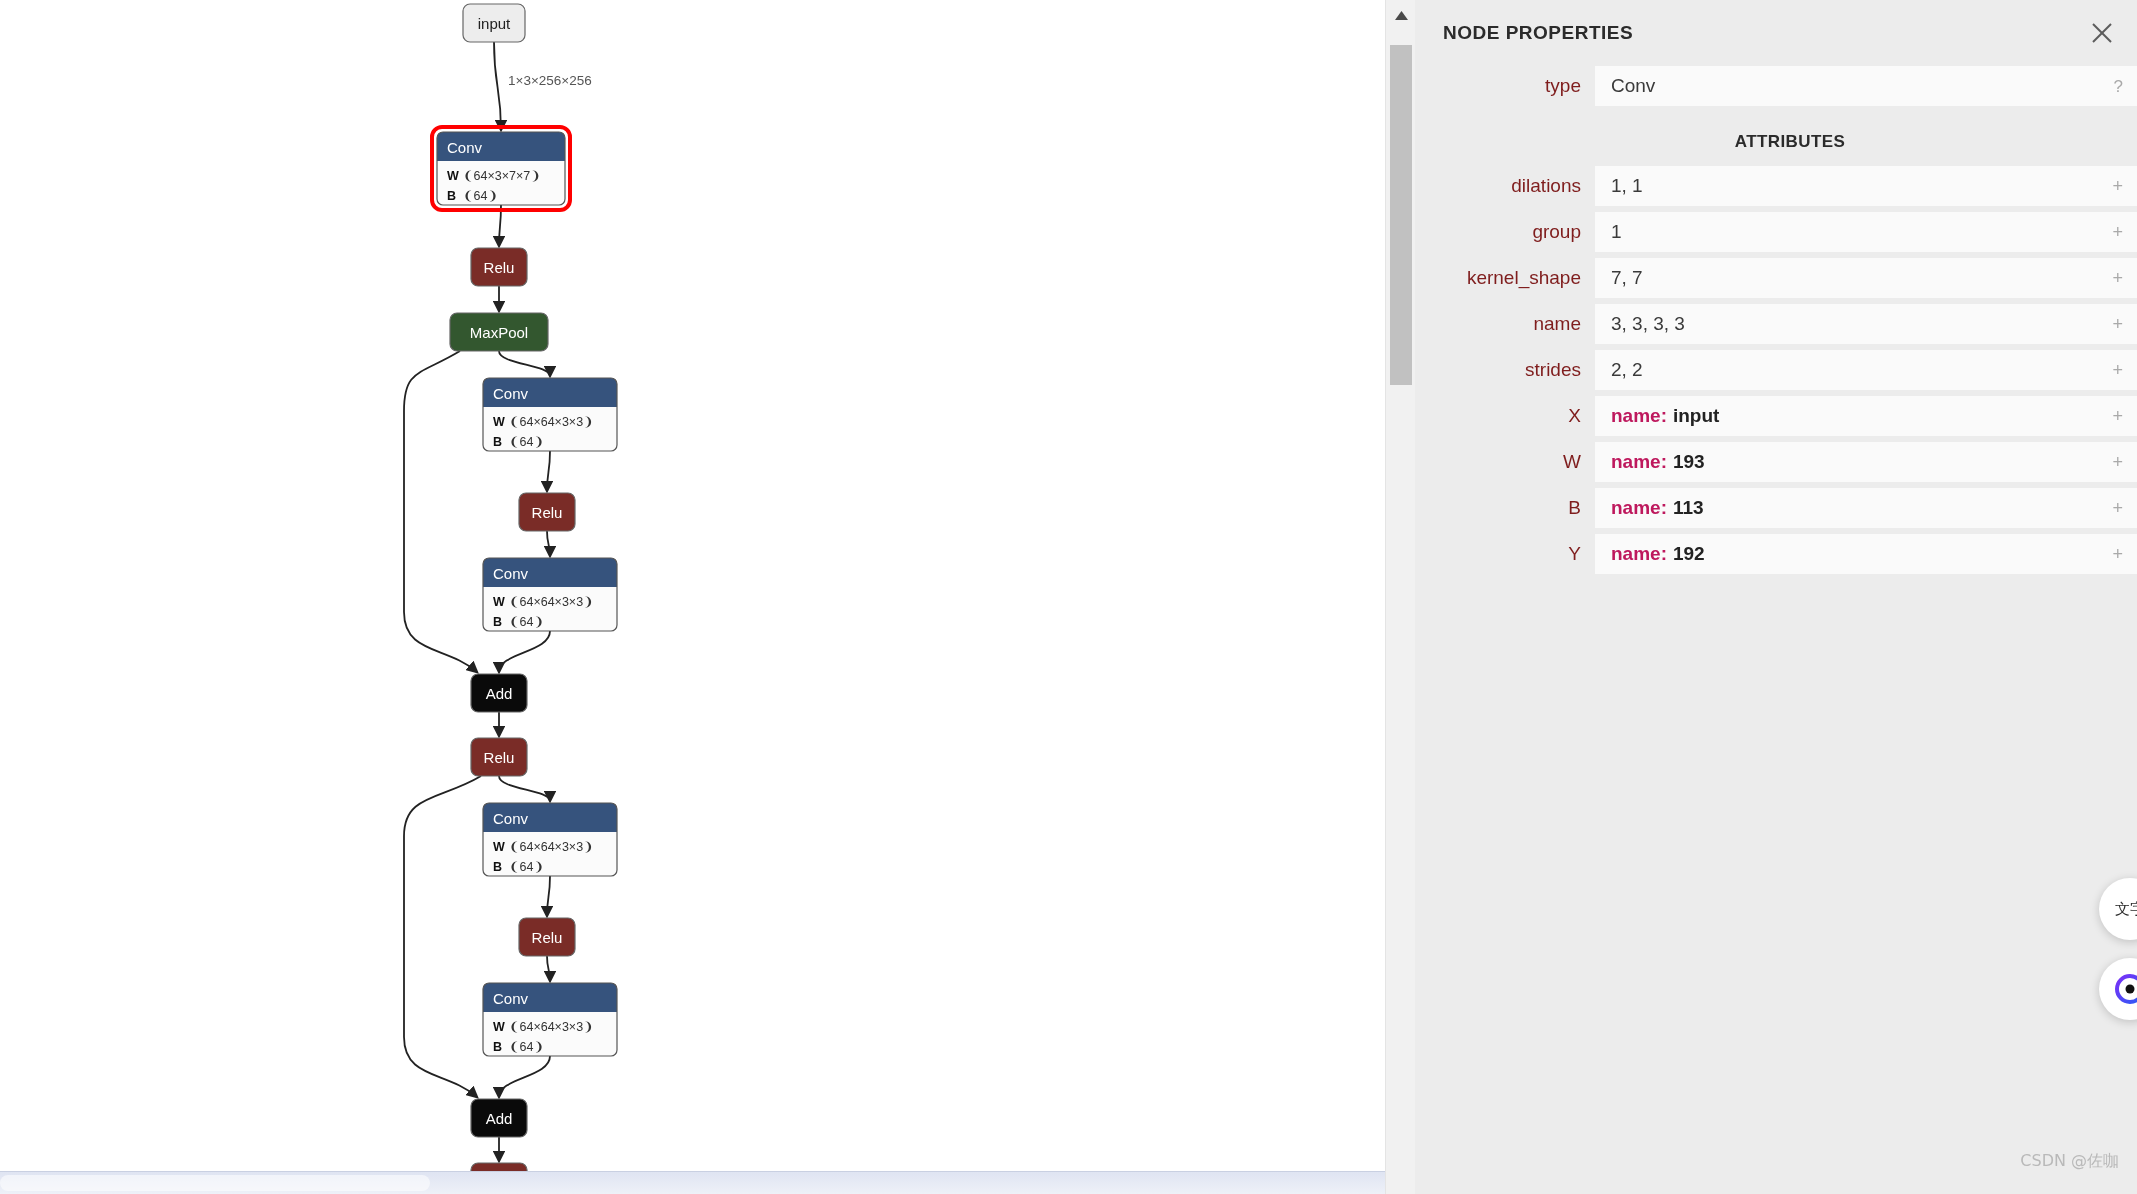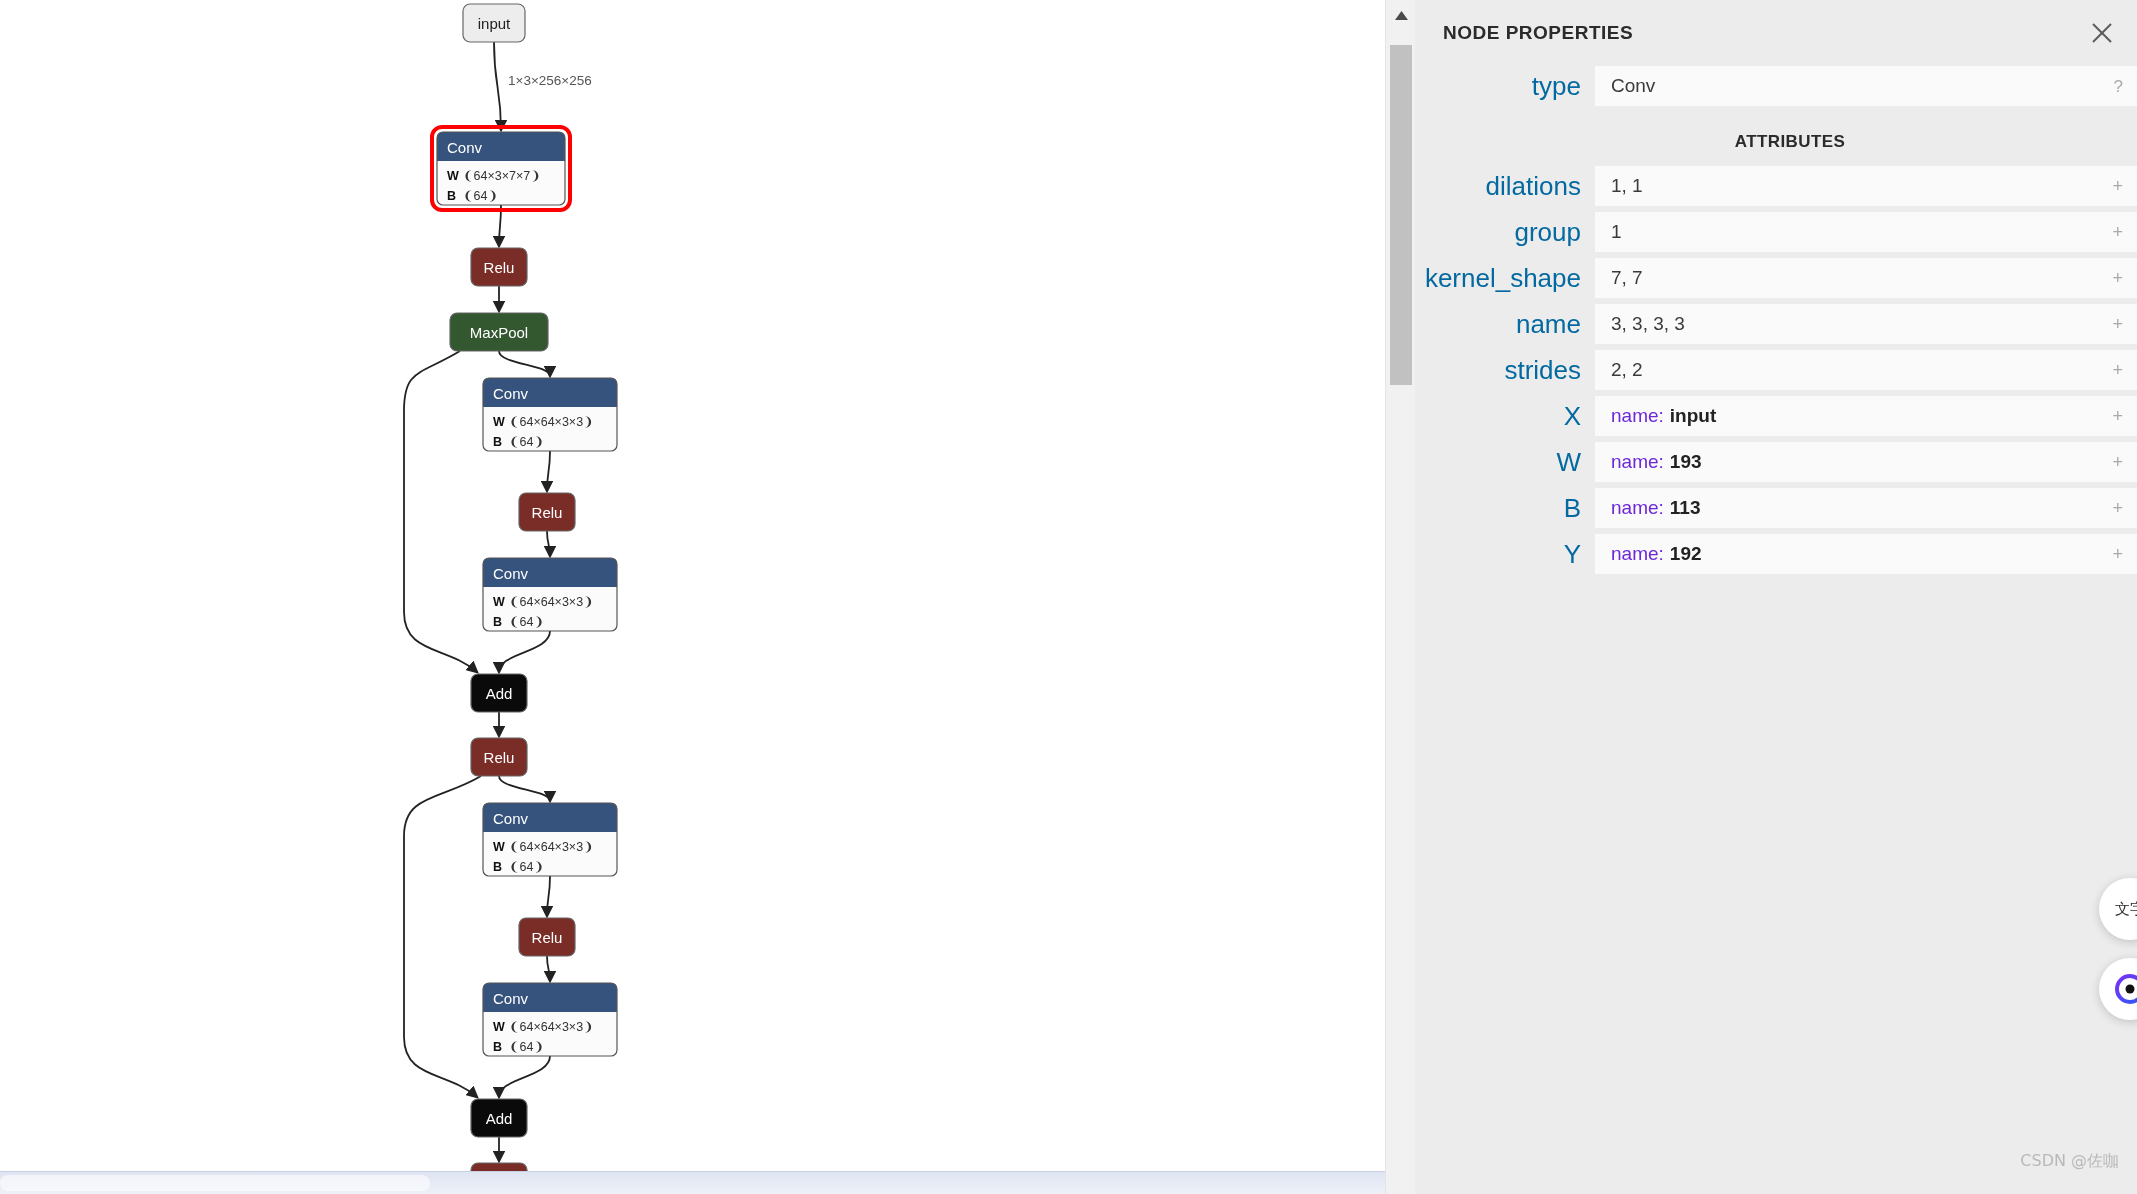--- a/index.html
+++ b/index.html
@@ -114,41 +114,41 @@
   .prop-row {
     display: flex;
     align-items: stretch;
     margin-bottom: 6px;
   }
   .prop-label {
     width: 180px;
     flex: 0 0 180px;
     text-align: right;
     padding-right: 14px;
-    font-size: 26px;
-    color: #0369a1;
+    font-size: 19px;
+    color: #7f1d1d;
     display: flex;
     align-items: center;
     justify-content: flex-end;
     box-sizing: border-box;
   }
   .prop-value {
     flex: 1 1 auto;
     background: #fafafa;
     min-height: 40px;
     display: flex;
     align-items: center;
     padding: 0 16px 0 16px;
     font-size: 19px;
     color: #3a3a3a;
     position: relative;
     box-sizing: border-box;
   }
   .prop-value .val-text { display: inline-block; }
-  .prop-value .val-prefix { color: #6d28d9; margin-right: 6px; }
+  .prop-value .val-prefix { color: #be185d; margin-right: 6px; font-weight: bold; }
   .prop-value .val-strong { font-weight: bold; color: #222; }
   .row-action {
     position: absolute;
     right: 14px; top: 50%;
     transform: translateY(-50%);
     color: #a9a9a9;
     font-size: 18px;
     line-height: 1;
     cursor: pointer;
     user-select: none;

